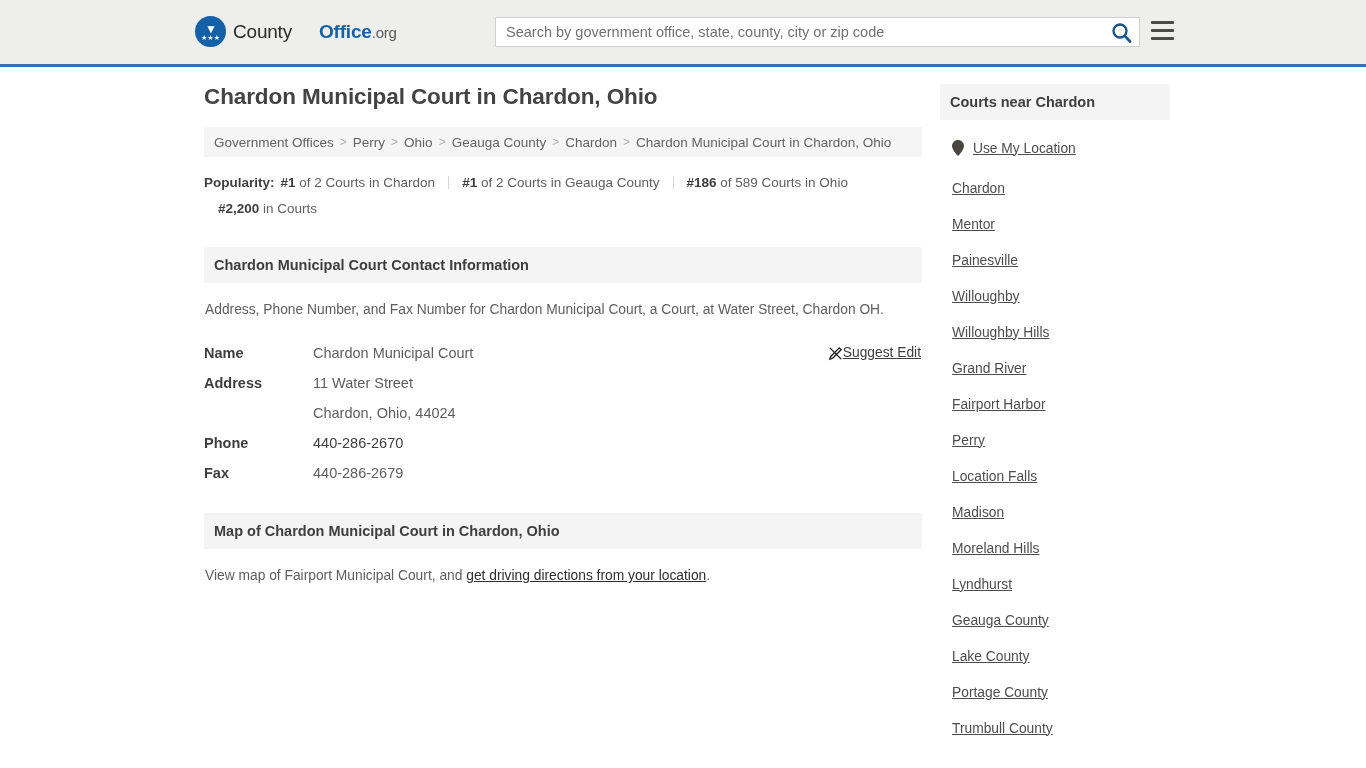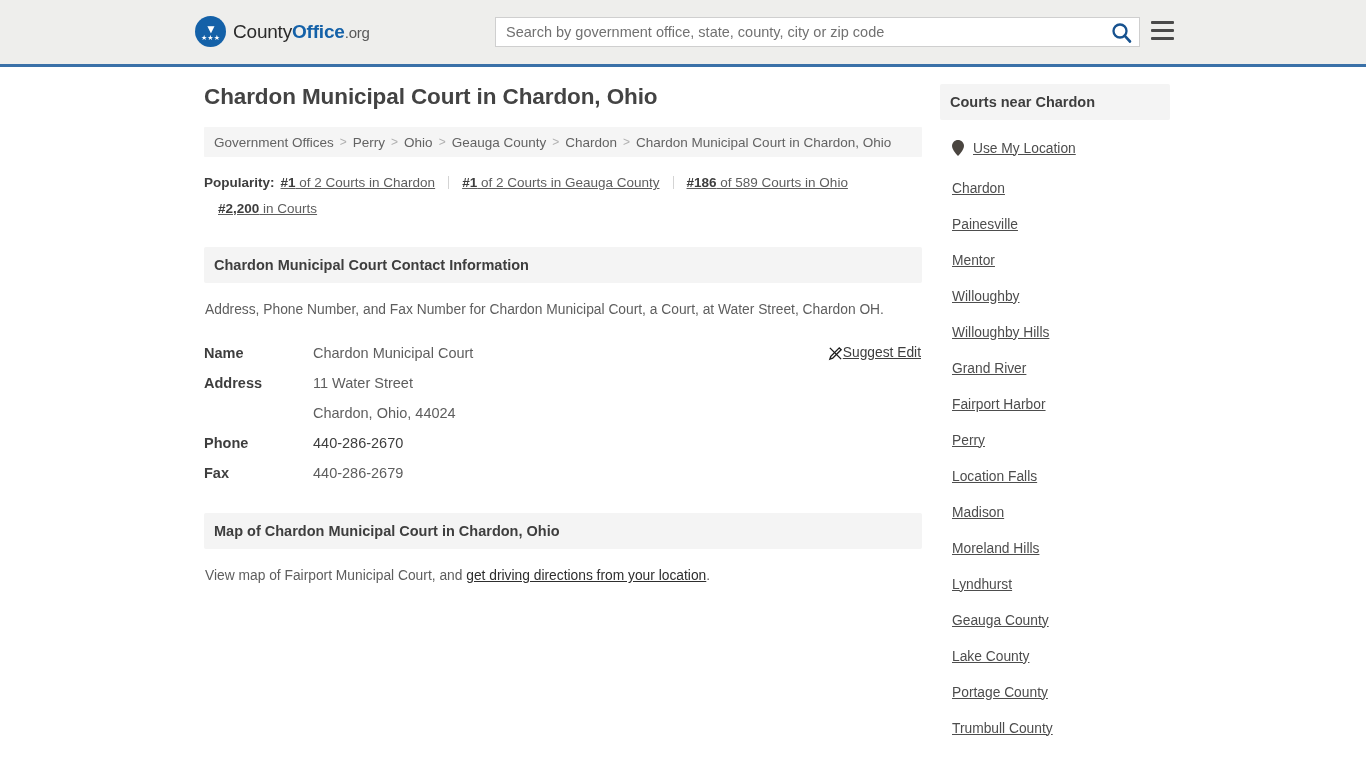--- a/index.html
+++ b/index.html
@@ -55,21 +55,21 @@
     font-size: 7px;
     line-height: 8px;
     letter-spacing: 0px;
   }
   .logo-text {
     font-size: 19px;
     color: #2b2b2b;
     letter-spacing: -0.2px;
     white-space: nowrap;
   }
-  .logo-text .b { color: #1461a8; font-weight: bold; }
+  .logo-text .b { color: #1461a8; font-weight: bold; margin-left: 27px; }
   .logo-text .n { color: #2b2b2b; }
   .logo-text .org { color: #5a5a5a; font-size: 15px; }
 
   .search-area {
     position: absolute;
     left: 495px;
     top: 17px;
     width: 645px;
     height: 30px;
   }
@@ -172,21 +172,21 @@
     font-size: 13.5px;
     color: #5e5e5e;
     line-height: 26px;
     max-width: 700px;
   }
   .popularity .plabel {
     font-weight: bold;
     color: #3e3e3e;
     margin-right: 6px;
   }
-  .pop-item { white-space: nowrap; text-decoration: underline; }
+  .pop-item { white-space: nowrap; }
   .pop-item b { color: #3e3e3e; font-weight: bold; }
   .pop-divider {
     display: inline-block;
     border-left: 1px solid #d4d4d4;
     height: 13px;
     margin: 0 13px;
     vertical-align: -2px;
   }
 
   
@@ -400,24 +400,24 @@
           </svg>
         </span>
         <a>Use My Location</a>
       </li>
     </ul>
     <ul class="side-list" id="side-items">
         <li>
           <a>Chardon</a>
         </li>
         <li>
+          <a>Mentor</a>
+        </li>
+        <li>
           <a>Painesville</a>
-        </li>
-        <li>
-          <a>Mentor</a>
         </li>
         <li>
           <a>Willoughby</a>
         </li>
         <li>
           <a>Willoughby Hills</a>
         </li>
         <li>
           <a>Grand River</a>
         </li>

